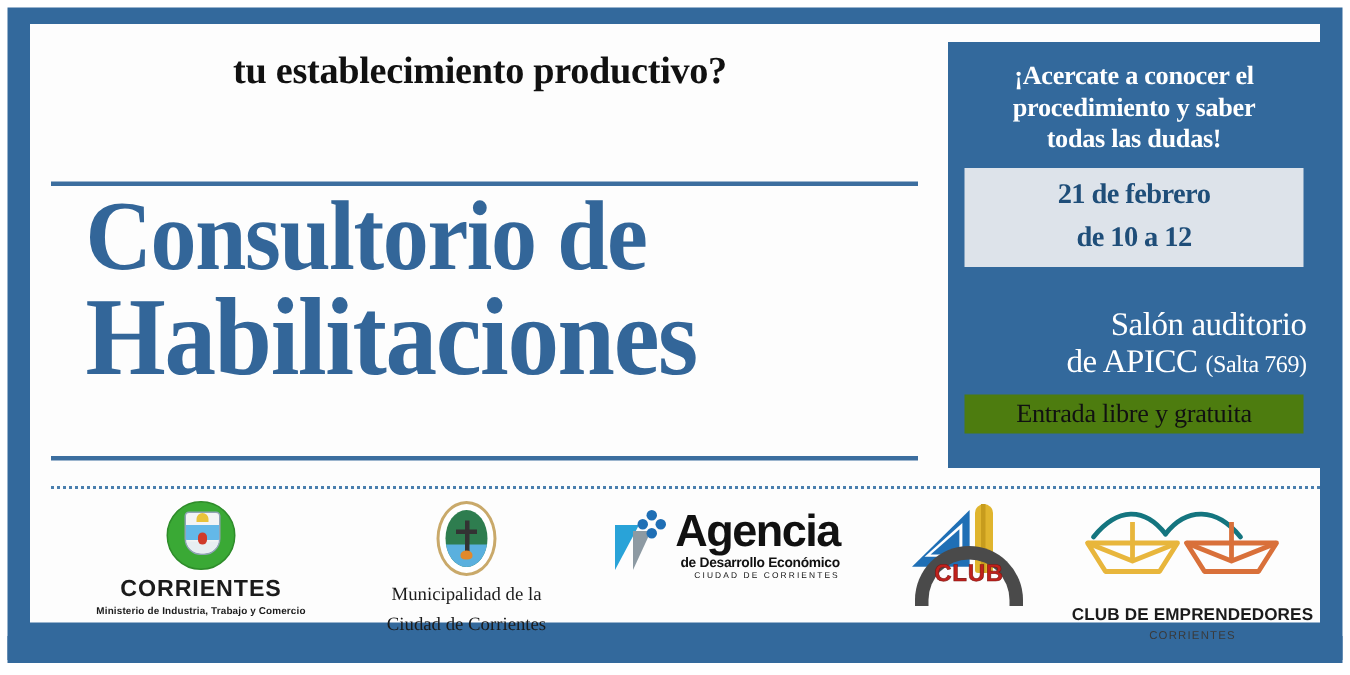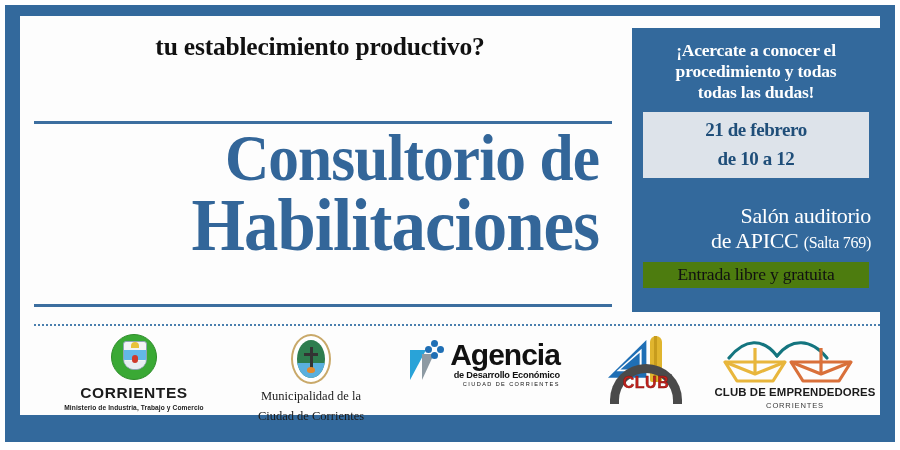--- a/index.html
+++ b/index.html
@@ -23,22 +23,22 @@
   #left-panel{position:absolute;left:0px;top:0px;width:600px;height:300px;}
 
   .headline{position:absolute;left:0;top:16px;width:600px;text-align:center;
             color:#111111;font-weight:bold;font-size:25.5px;line-height:30px;
             letter-spacing:-.2px;}
 
   .rule{position:absolute;background:#3c6e9f;height:3px;}
   #rule-top{left:14px;top:105px;width:578px;}
   #rule-bottom{left:14px;top:288px;width:578px;}
 
-  #title-block{position:absolute;left:0;top:112px;width:600px;text-align:right;
-               color:#336699;}
+  #title-block{position:absolute;left:0;top:112px;width:600px;text-align:left;
+               color:#336699;padding-left:16px;}
   .title-line{font-weight:bold;line-height:.92;letter-spacing:-1px;
               transform:scaleX(.93);transform-origin:center;}
   #title-1{font-size:66px;}
   #title-2{font-size:74px;margin-top:2px;}
 
   
   #right-panel{position:absolute;left:612px;top:12px;width:248px;height:284px;
                background:#33699c;box-sizing:border-box;padding:10px 9px;}
 
   #promo{color:#ffffff;font-weight:bold;font-size:17.5px;line-height:21px;
@@ -139,21 +139,21 @@
   .ap-wheat:after{content:"";position:absolute;left:4px;top:0;width:3px;
        height:46px;background:#c79c1d;}
   .ap-name{position:absolute;left:0;top:40px;width:92px;text-align:center;
        font-family:"Liberation Sans", sans-serif;font-weight:bold;font-size:16px;
        color:#c0211c;letter-spacing:.5px;-webkit-text-stroke:.4px #7a1410;}
 
   
   #logo-club{left:690px;top:2px;width:170px;}
   .club-art{position:relative;width:160px;height:48px;margin:0 auto;}
   .club-name{font-family:"Liberation Sans", sans-serif;font-weight:bold;
-       font-size:11.4px;letter-spacing:.1px;color:#1b1b1b;margin-top:2px;}
+       font-size:11.4px;letter-spacing:.1px;color:#1b1b1b;margin-top:20px;}
   .club-sub{font-family:"Liberation Sans", sans-serif;font-size:7.6px;
        letter-spacing:.8px;color:#3a3a3a;margin-top:3px;}
 </style>
 </head>
 <body>
 
 <div id="banner">
 
   <div id="frame"></div>
   <div id="frame-inner"></div>
@@ -174,21 +174,21 @@
         <div class="title-line" id="title-2">Habilitaciones</div>
       </div>
 
       <div class="rule" id="rule-bottom"></div>
     </div>
 
     <div id="right-panel">
 
       <div id="promo">
         <div>¡Acercate a conocer el</div>
-        <div>procedimiento y todas</div>
+        <div>procedimiento y saber</div>
         <div>todas las dudas!</div>
       </div>
 
       <div id="date-box">
         <div class="date-line">21 de febrero</div>
         <div class="date-line">de 10 a 12</div>
       </div>
 
       <div id="venue">
         <div>Salón auditorio</div>

